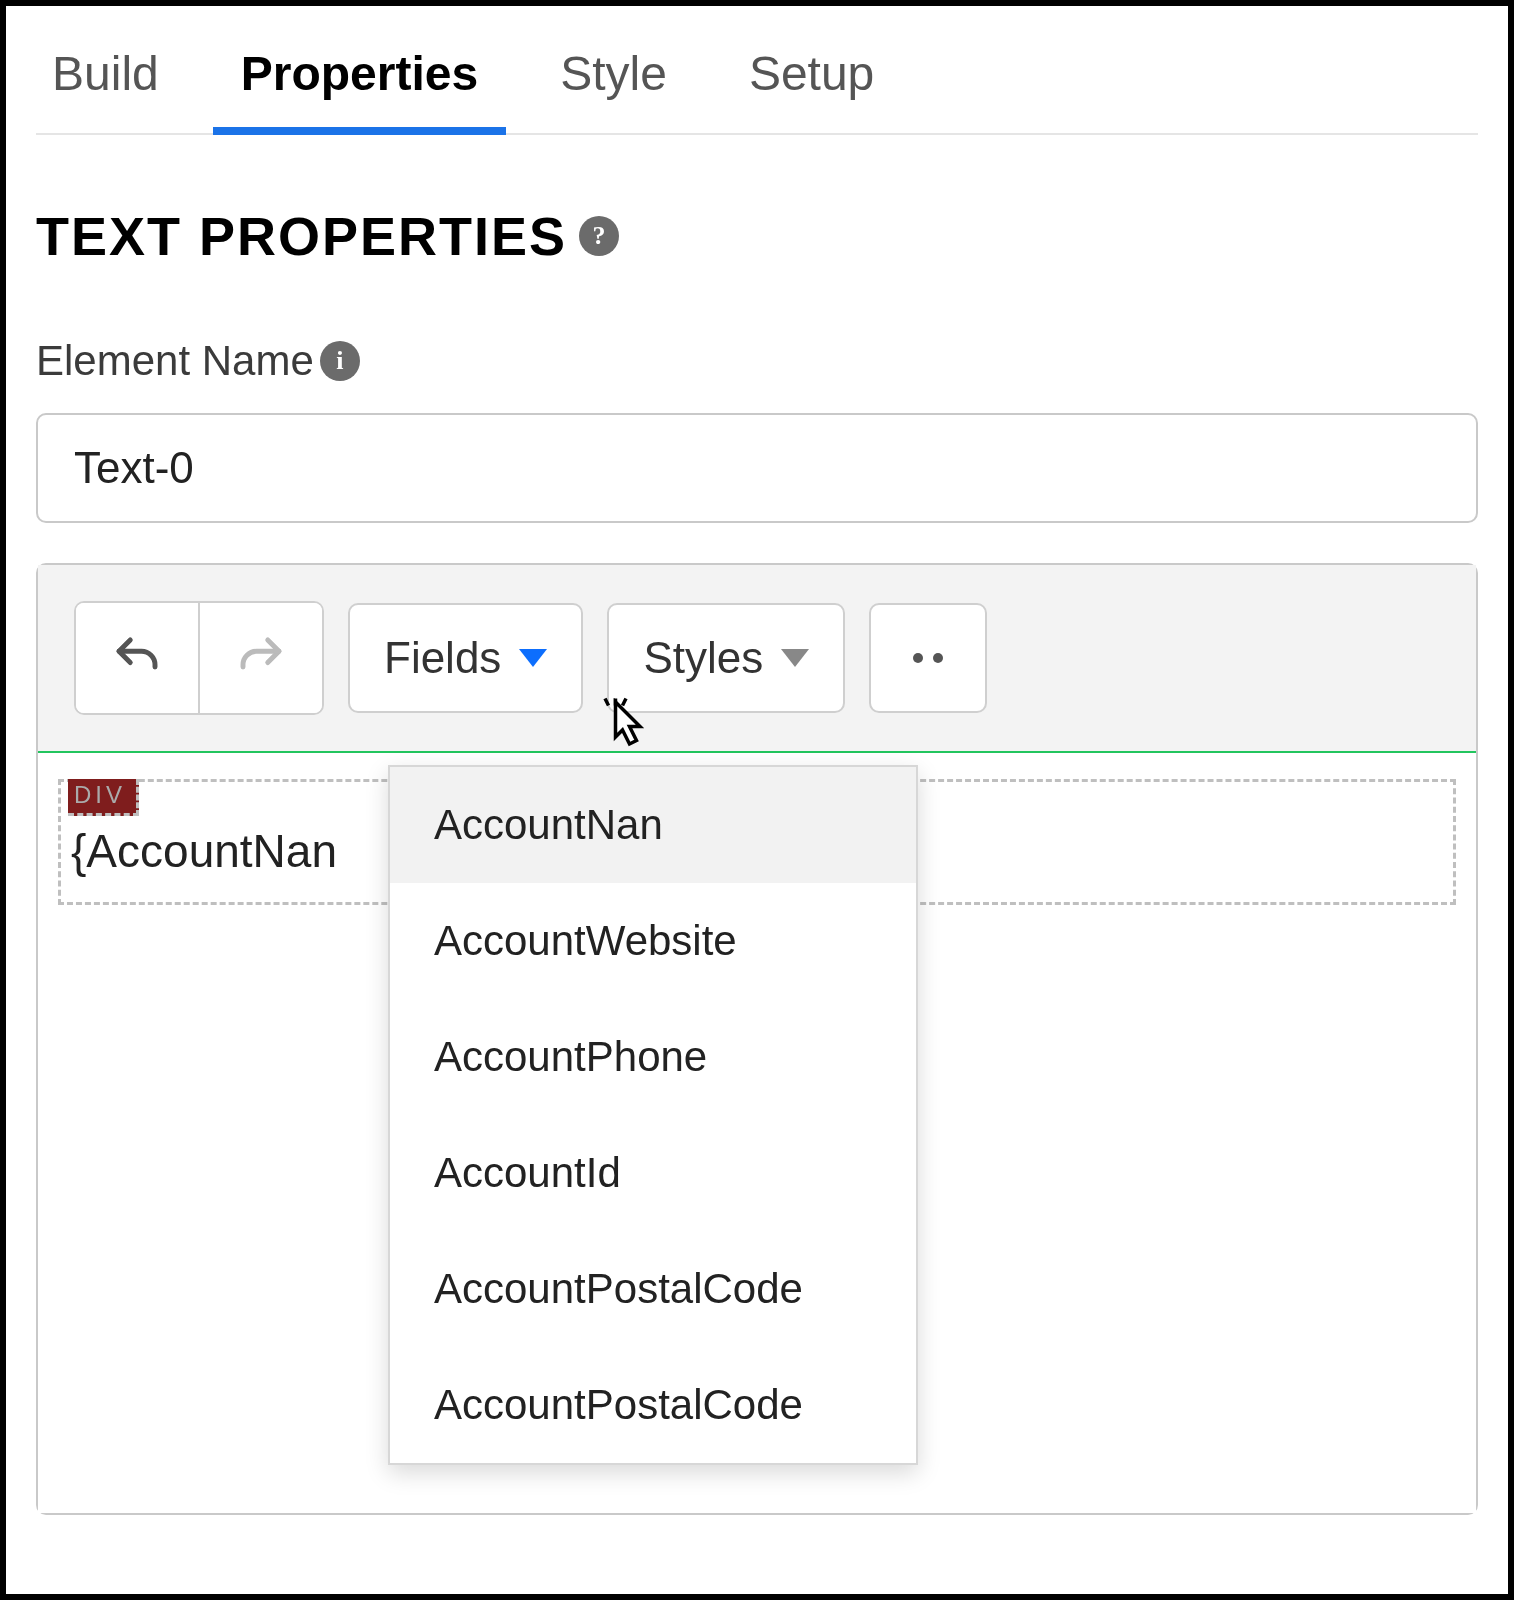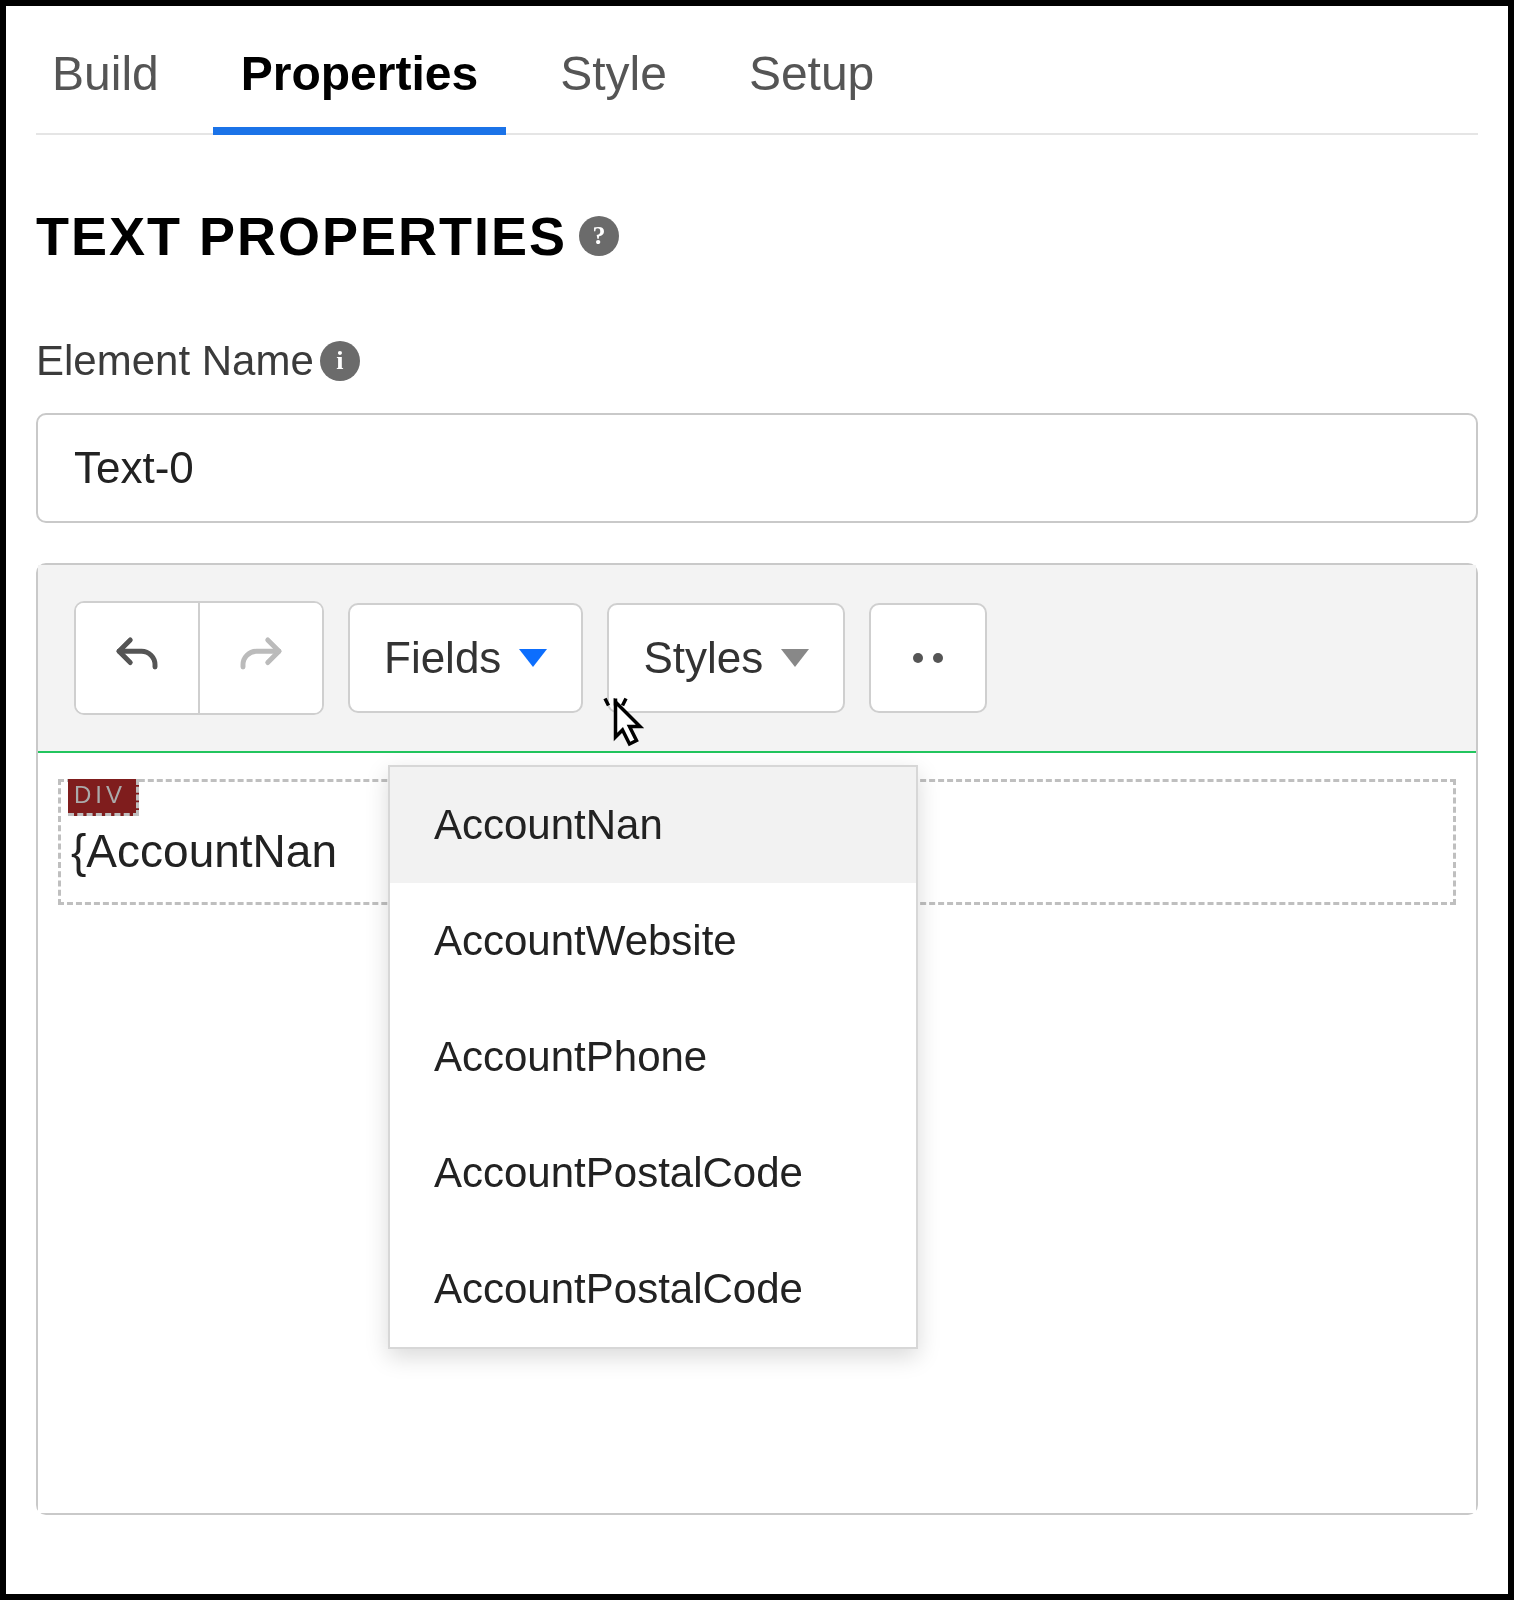--- a/index.html
+++ b/index.html
@@ -259,20 +259,21 @@
       <div class="div-box">
         <span class="div-tag">DIV</span>
         <div class="div-content">{AccountNan</div>
       </div>
     </div>
 
     <div class="dropdown">
       <div class="dropdown-item hover">AccountNan</div>
       <div class="dropdown-item">AccountWebsite</div>
       <div class="dropdown-item">AccountPhone</div>
+      <div class="dropdown-item">AccountId</div>
       <div class="dropdown-item">AccountPostalCode</div>
       <div class="dropdown-item">AccountPostalCode</div>
     </div>
 
     <svg class="cursor" width="56" height="56" viewBox="0 0 32 32">
       <path d="M10 4 L10 24 L14 20 L18 28 L22 26 L18 18 L24 18 Z" fill="#fff" stroke="#000" stroke-width="2"></path>
       <line x1="10" y1="6" x2="10" y2="2" stroke="#000" stroke-width="2"></line>
       <line x1="14" y1="6" x2="16" y2="2" stroke="#000" stroke-width="2"></line>
       <line x1="6" y1="6" x2="4" y2="2" stroke="#000" stroke-width="2"></line>
     </svg>

